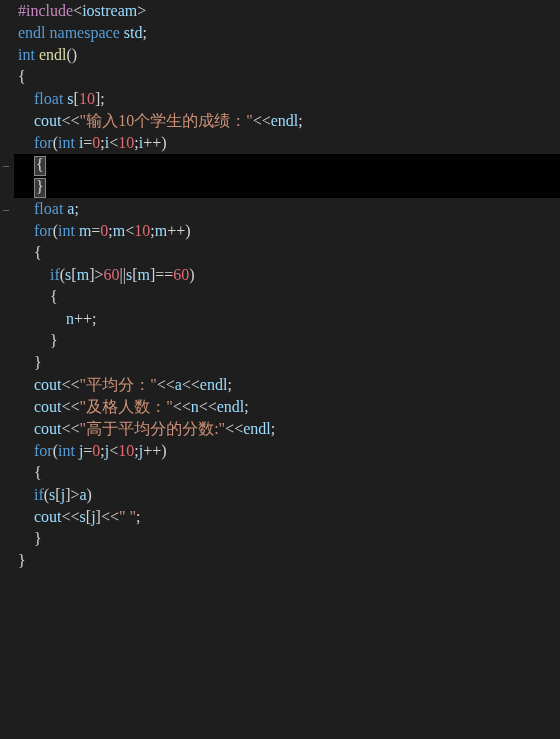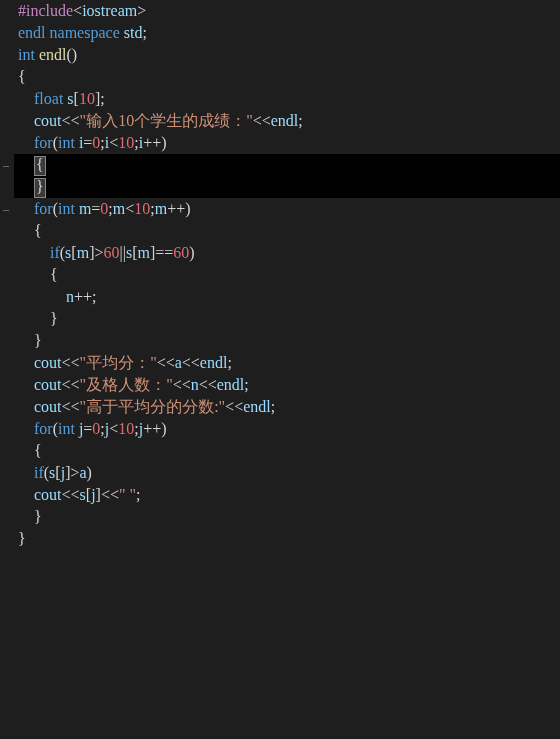--- a/index.html
+++ b/index.html
@@ -82,20 +82,21 @@
 
   <div class="line"><span>    </span><span class="kw">for</span><span class="pun">(</span><span class="kw">int</span><span> </span><span class="id">i</span><span class="op">=</span><span class="numr">0</span><span class="pun">;</span><span class="id">i</span><span class="op">&lt;</span><span class="numr">10</span><span class="pun">;</span><span class="id">i</span><span class="op">++</span><span class="pun">)</span></div>
 
   <span class="fold-mark" style="top:154px;">–</span>
   <div class="line hl"><span>    </span><span class="brace-box"><span class="pun">{</span></span></div>
 
 
   <span class="fold-mark" style="top:198px;">–</span>
   <div class="line hl"><span>    </span><span class="brace-box"><span class="pun">}</span></span></div>
 
+  <div class="line"><span>    </span><span class="kw">float</span><span> </span><span class="id">a</span><span class="pun">;</span></div>
 
 
 
   <div class="line"><span>    </span><span class="kw">for</span><span class="pun">(</span><span class="kw">int</span><span> </span><span class="id">m</span><span class="op">=</span><span class="numr">0</span><span class="pun">;</span><span class="id">m</span><span class="op">&lt;</span><span class="numr">10</span><span class="pun">;</span><span class="id">m</span><span class="op">++</span><span class="pun">)</span></div>
 
   <div class="line"><span>    </span><span class="pun">{</span></div>
 
 
   <div class="line"><span>        </span><span class="kw">if</span><span class="pun">(</span><span class="id">s</span><span class="pun">[</span><span class="id">m</span><span class="pun">]</span><span class="op">&gt;</span><span class="numr">60</span><span class="op">||</span><span class="id">s</span><span class="pun">[</span><span class="id">m</span><span class="pun">]</span><span class="op">==</span><span class="numr">60</span><span class="pun">)</span></div>
 

